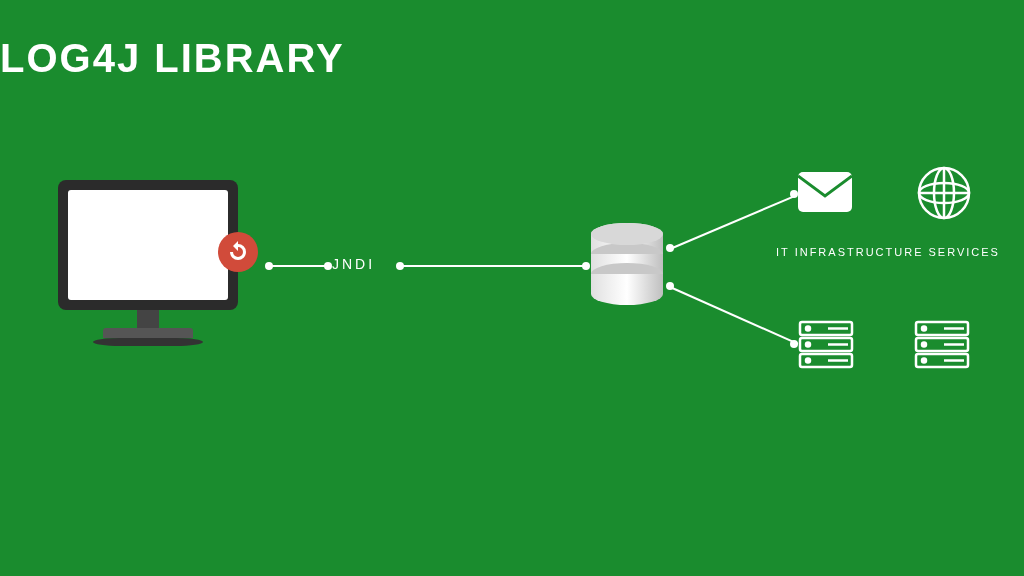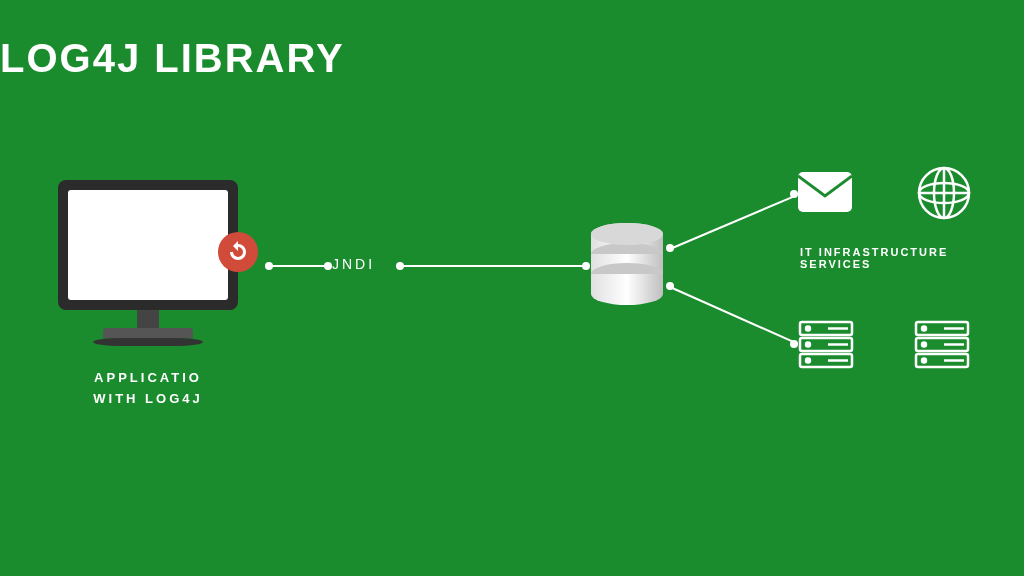--- a/index.html
+++ b/index.html
@@ -27,21 +27,21 @@
 .ln{position:absolute;background:#fff;height:2px}
 .dot{position:absolute;width:8px;height:8px;background:#fff;border-radius:50%}
 .diag{position:absolute;height:2px;background:#fff;transform-origin:left center}
 
 
 .db{position:absolute;left:588px;top:222px}
 .db svg{width:78px;height:90px}
 .db-label{position:absolute;left:592px;top:320px;font-weight:800;letter-spacing:2px;font-size:11px;line-height:1.5}
 
 
-.svc-label{position:absolute;left:800px;top:246px;font-weight:700;letter-spacing:2px;font-size:11px}
+.svc-label{position:absolute;left:776px;top:246px;font-weight:400;letter-spacing:2px;font-size:11px}
 .icn{position:absolute}
 .icn svg{display:block}
 
 
 .env{left:798px;top:172px}
 
 .globe{left:916px;top:165px}
 
 .srv1{left:798px;top:320px}
 .srv2{left:914px;top:320px}
@@ -53,23 +53,20 @@
 
 <div class="stage">
 
   <div class="monitor">
     <div class="screen-outer">
         <div class="screen"></div>
       </div>
     <div class="neck"></div>
     <div class="base"></div>
     <div class="base-foot"></div>
-    <div class="app-label">
-      <span>APPLICATIO</span><br><span>WITH LOG4J</span>
-    </div>
   </div>
 
   <div class="badge">
     <svg viewBox="0 0 24 24">
         <path d="M12 4V1L7 6l5 5V7a5 5 0 1 1-5 5H4a8 8 0 1 0 8-8z"></path>
       </svg>
   </div>
 
   <span class="dot" style="left:265px;top:262px"></span>
   <span class="ln" style="left:272px;top:265px;width:54px"></span>

